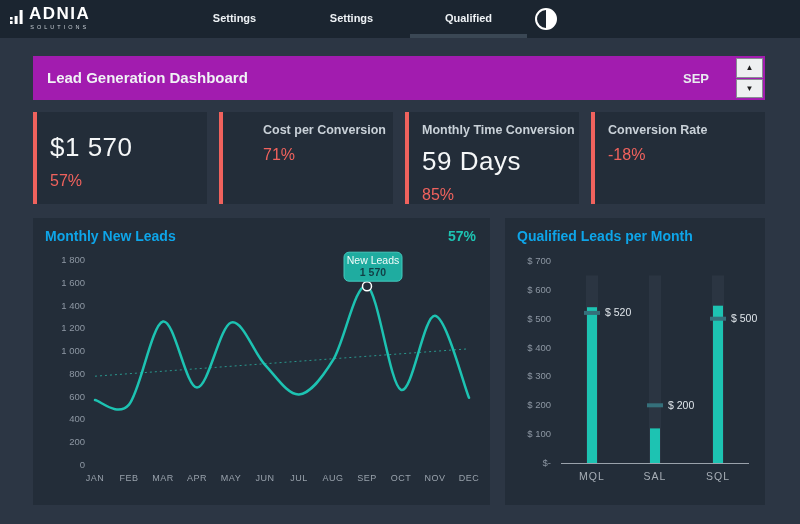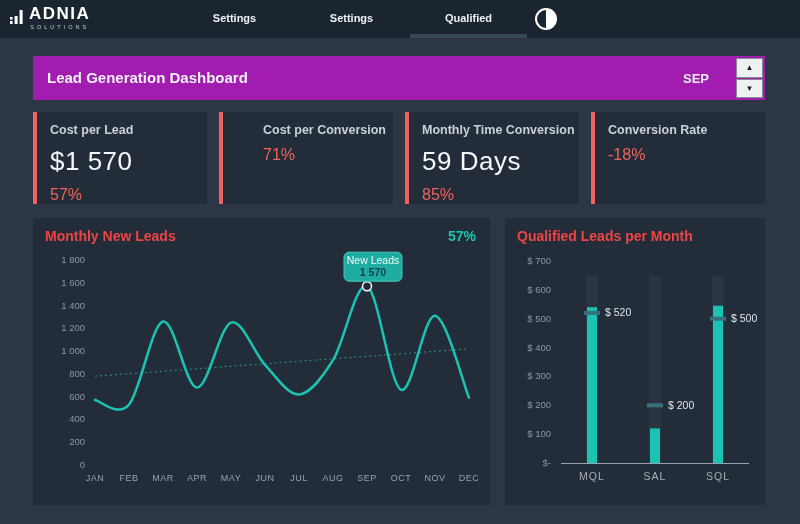--- a/index.html
+++ b/index.html
@@ -38,21 +38,21 @@
   .kpi-title { font-size:12.5px; color:#c9d1d8; font-weight:bold; }
   .kpi-value { font-size:26px; color:#f5f7f8; margin-top:9px; font-weight:normal; letter-spacing:.5px; }
   .kpi-delta { font-size:16px; color:#f0625d; margin-top:9px; }
 
   
   .panel { position:absolute; top:218px; height:287px; background:#232d39; }
   .line-panel { left:33px; width:457px; }
   .bar-panel  { left:505px; width:260px; }
   .panel-head { position:absolute; top:0; left:0; right:0; height:34px; padding:10px 14px 0 12px;
                 display:flex; justify-content:space-between; z-index:2; }
-  .panel-title { font-size:14px; font-weight:bold; color:#ef4444; }
+  .panel-title { font-size:14px; font-weight:bold; color:#0ea5e9; }
   .badge { color:#1dc3b2; font-size:14px; font-weight:bold; }
   svg.chart { position:absolute; left:0; top:0; width:100%; height:100%; z-index:1; }
 
   svg text { font-family:"Liberation Sans", sans-serif; }
   .tick   { fill:#8d97a3; font-size:9.5px; }
   .month  { fill:#99a2ac; font-size:9px; letter-spacing:.5px; }
   .trend  { stroke:#2aa396; stroke-width:1; stroke-dasharray:2 3; opacity:.9; }
   .series { stroke:#1dc3b2; stroke-width:2.5; fill:none; stroke-linecap:round; }
   .marker { stroke:#ffffff; stroke-width:1.5; fill:#232d39; }
   .tipbg  { fill:#1faca0; stroke:#43cabe; stroke-width:1; }
@@ -103,21 +103,20 @@
       <span class="month-value">SEP</span>
       <div class="spinner">
         <button class="spin-btn">▲</button>
         <button class="spin-btn">▼</button>
       </div>
     </div>
   </section>
 
   <section>
     <div class="kpi-card k0">
-      <div class="kpi-title">Cost per Lead</div>
       <div class="kpi-value">$1 570</div>
       <div class="kpi-delta">57%</div>
     </div>
     <div class="kpi-card k1">
       <div class="kpi-title">Cost per Conversion</div>
       <div class="kpi-delta">71%</div>
     </div>
     <div class="kpi-card k2">
       <div class="kpi-title">Monthly Time Conversion</div>
       <div class="kpi-value">59 Days</div>

